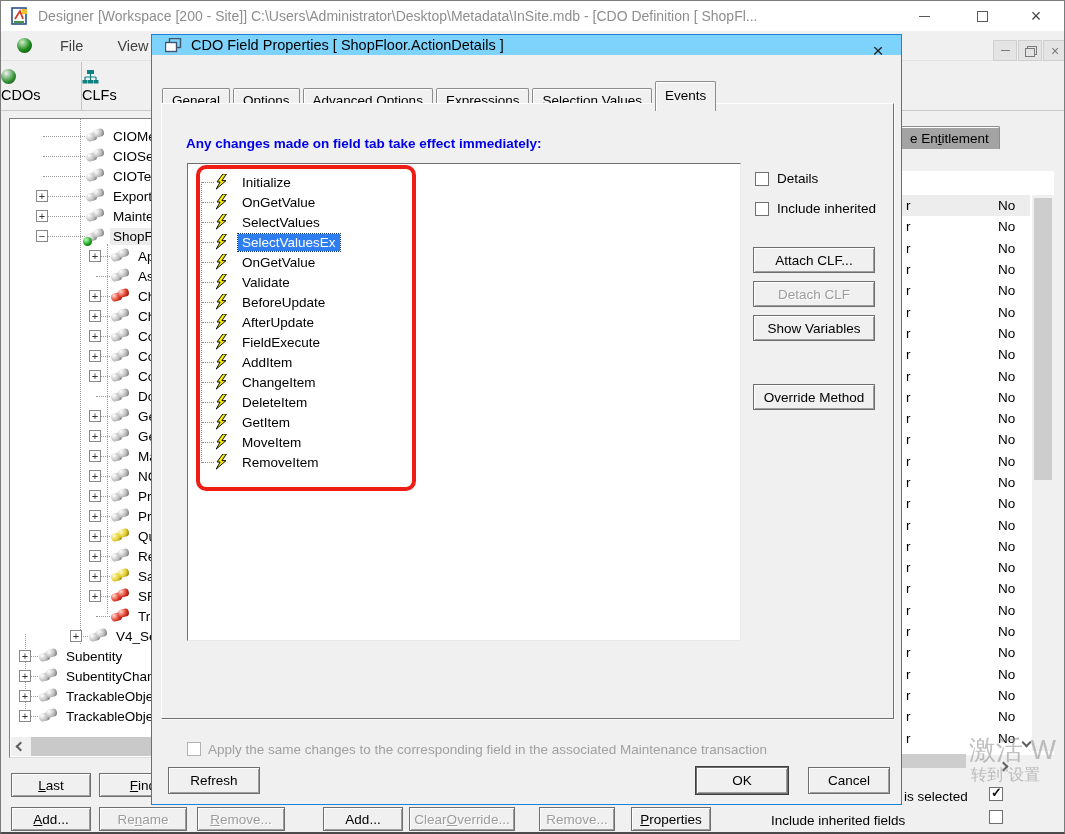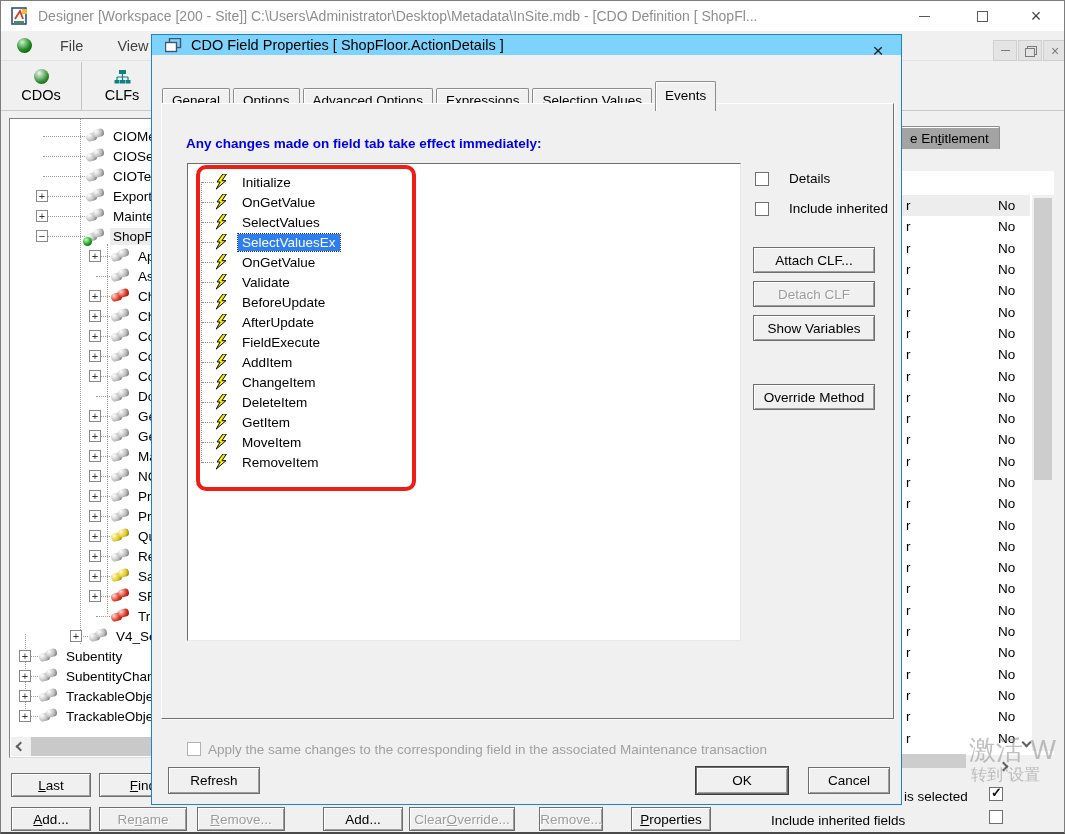--- a/index.html
+++ b/index.html
@@ -20,21 +20,21 @@
   .minline { width:11px; height:1px; background:#5a5a5a; display:inline-block; }
   .maxbox { width:11px; height:11px; border:1px solid #5a5a5a; display:inline-block; }
 
   
   .menubar { position:absolute; left:0; top:30px; right:0; height:30px; display:flex; align-items:center;
              gap:28px; padding-left:16px; color:#3f3f3f; font-size:14.5px; border-bottom:1px solid #e3e3e3; }
   .sphere { width:15px; height:15px; border-radius:50%;
             background: radial-gradient(circle at 35% 28%, #cfeecb, #1c8a1c 55%, #063f06); flex:none; }
   .toolbar { position:absolute; left:0; top:61px; right:0; height:49px; border-bottom:1px solid #c9c9c9; display:flex; }
   .tool-btn { width:81px; height:100%; border-right:1px solid #c4c4c4; display:flex; flex-direction:column;
-              align-items:center; justify-content:center; gap:3px; font-size:14.5px; background:#f0f0f0; }
+              justify-content:center; gap:3px; font-size:14.5px; background:#f0f0f0; }
   .cdo-orb { width:15px; height:15px; border-radius:50%;
              background: radial-gradient(circle at 35% 28%, #f2f2f2, #2f8f2f 60%, #123912); }
 
   
   .tree-panel { position:absolute; left:8px; top:117px; width:146px; height:640px; background:#fff;
                 border:1px solid #828282; border-right-color:#dcdcdc; border-bottom-color:#dcdcdc; overflow:hidden; }
   .tree-rows { position:absolute; left:0; top:7px; right:0; }
   .trow { position:relative; height:20px; display:flex; align-items:center; white-space:nowrap; }
   .trow::before { content:""; position:absolute; top:10px; border-top:1px dotted #9a9a9a; }
   .lvl0 { padding-left:53px; }  .lvl0::before { left:16px; width:12px; }
@@ -70,21 +70,21 @@
   .footer1 .bb, .footer2 .bb { position:absolute; height:24px; }
   .footer1 { position:absolute; left:0; top:772px; width:760px; height:26px; }
   .footer2 { position:absolute; left:0; top:806px; width:760px; height:26px; }
   .footer1 .bb:nth-child(1){ left:10px; width:80px; }
   .footer1 .bb:nth-child(2){ left:98px; width:88px; }
   .footer2 .bb:nth-child(1){ left:10px;  width:80px; }
   .footer2 .bb:nth-child(2){ left:98px;  width:88px; }
   .footer2 .bb:nth-child(3){ left:196px; width:88px; }
   .footer2 .bb:nth-child(4){ left:322px; width:80px; }
   .footer2 .bb:nth-child(5){ left:408px; width:106px; }
-  .footer2 .bb:nth-child(6){ left:538px; width:64px; }
+  .footer2 .bb:nth-child(6){ left:538px; width:76px; }
   .footer2 .bb:nth-child(7){ left:630px; width:80px; }
 
   
   .grid-tab { position:absolute; left:898px; top:125px; height:23px; padding:0 10px; background:#a3a3a3;
               border:1px solid #8d8d8d; border-bottom:none; border-radius:2px 2px 0 0;
               box-shadow: inset 1px 1px 0 #fff; display:flex; align-items:center; font-size:13.5px; }
   .grid { position:absolute; left:901px; top:170px; width:152px; height:584px; background:#fff; }
   .grid-head { display:flex; height:24px; }
   .gh { background:#f0f0f0; border:1px solid #9b9b9b; border-top-color:#fff; border-left-color:#fff;
         box-shadow: 0 1px 0 #7d7d7d inset; display:flex; align-items:center; padding-left:5px; font-size:13.5px;
@@ -142,21 +142,21 @@
              padding-top:8px; }
   .erail { position:absolute; left:13px; top:18px; height:281px; border-left:1px dotted #8f8f8f; }
   .erow { position:relative; height:20px; display:flex; align-items:center; padding-left:50px; }
   .erow::before { content:""; position:absolute; left:14px; top:10px; width:12px; border-top:1px dotted #8f8f8f; }
   .bolt { position:absolute; left:26px; top:2px; width:15px; height:16px; }
   .bolt polygon { fill:#ffee00; stroke:#000; stroke-width:1.1; stroke-linejoin:round; }
   .elabel { padding:1px 4px; font-size:13.5px; }
   .erow.selected .elabel { background:#2f7ef0; color:#fff; outline:1px dotted #10306a; }
   .red-annotation { position:absolute; left:44px; top:130px; width:220px; height:326px;
                     border:4px solid #ee1d15; border-radius:10px; z-index:5; pointer-events:none; }
-  .dlg-check { position:absolute; display:flex; align-items:center; gap:20px; font-size:13.5px; }
+  .dlg-check { position:absolute; display:flex; align-items:center; gap:8px; font-size:13.5px; }
   .chk-details { left:593px; top:67px; } .chk-inherit { left:593px; top:97px; }
   .side-btn { position:absolute; left:591px; width:122px; height:26px; }
   .b-attach { top:143px; } .b-detach { top:177px; } .b-showvars { top:211px; } .b-override { top:280px; }
   .apply-row { position:absolute; left:35px; top:707px; display:flex; align-items:flex-start; gap:7px;
                color:#a0a0a0; font-size:13.5px; width:700px; }
   .b-refresh { position:absolute; left:16px; top:732px; width:92px; height:27px; }
   .b-ok { position:absolute; left:544px; top:732px; width:92px; height:27px; box-shadow: inset 1px 1px 0 #fff, inset -1px -1px 0 #9e9e9e, 0 0 0 1px #3f3f3f; }
   .b-cancel { position:absolute; left:656px; top:732px; width:82px; height:27px; }
 </style>
 </head>

